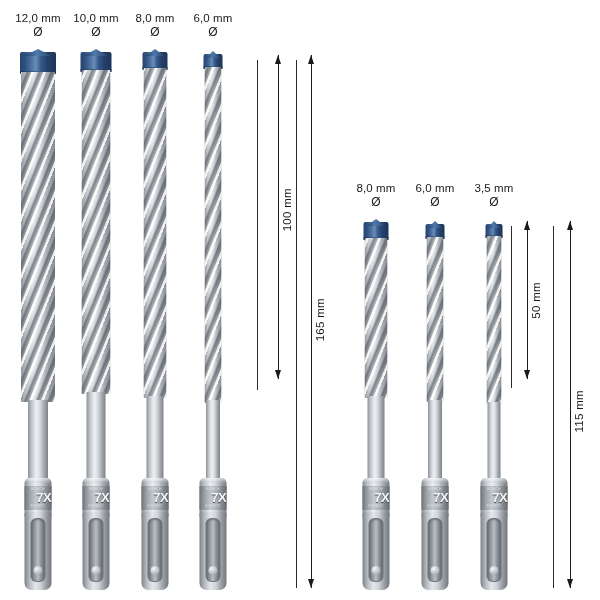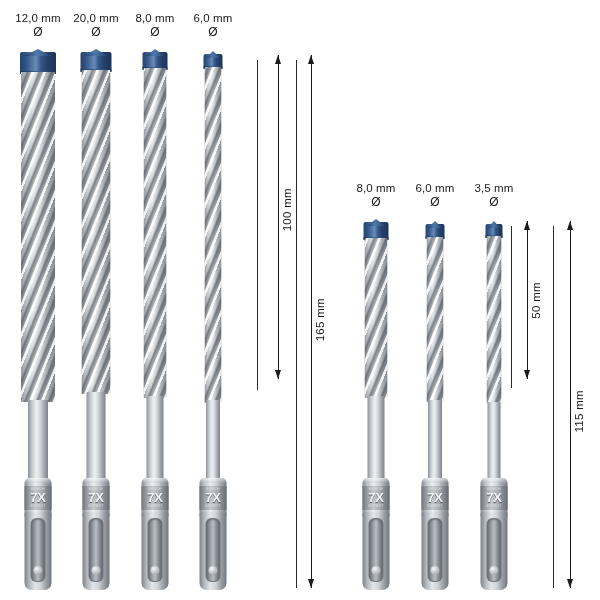--- a/index.html
+++ b/index.html
@@ -35,21 +35,21 @@
     background:linear-gradient(90deg,#858b91 0%,#bfc4ca 18%,#eceef1 40%,#d2d7dc 60%,#a0a6ac 80%,#767c82 100%);
     border-radius:5px 5px 2px 2px;}
   .bit .collar:before{content:"";position:absolute;left:0;right:0;top:0;height:5px;
     background:linear-gradient(180deg,rgba(255,255,255,.55),rgba(150,156,162,.15));border-radius:5px 5px 0 0;}
 
   .bit .brand{position:absolute;left:50%;transform:translateX(-50%);
     background:linear-gradient(90deg,#6e7478 0%,#9ea4a9 20%,#c3c8cc 42%,#aab0b5 62%,#848a8f 82%,#666c71 100%);
     text-align:center;color:#e8ebee;overflow:hidden;}
   .bit .brand .b1{display:block;font-size:3.4px;line-height:4px;letter-spacing:.3px;opacity:.85;margin-top:1px;}
   .bit .brand .b2{display:block;font-weight:bold;line-height:1;letter-spacing:-.3px;color:#f2f4f6;
-    text-shadow:0 1px 0 rgba(60,64,68,.8);}
+    text-shadow:0 1px 0 rgba(60,64,68,.8);text-align:right;}
   .bit .brand .b3{display:block;font-size:3.2px;line-height:4px;letter-spacing:.4px;opacity:.8;}
 
   .bit .shank{position:absolute;left:50%;transform:translateX(-50%);
     background:linear-gradient(90deg,#7c8288 0%,#b4b9be 18%,#e4e7ea 40%,#cfd3d8 60%,#9ba0a6 80%,#72787e 100%);
     border-radius:2px 2px 7px 7px;}
   .bit .slot{position:absolute;left:50%;transform:translateX(-50%);
     background:linear-gradient(90deg,#6d7379 0%,#9aa0a6 30%,#b9bfc4 50%,#8f959b 72%,#696f75 100%);
     border:1px solid rgba(110,116,122,.9);border-radius:6px;box-shadow:inset 0 1px 2px rgba(70,75,80,.55);}
   .bit .ball{position:absolute;left:50%;transform:translateX(-50%);border-radius:50%;
     background:radial-gradient(circle at 35% 30%,#f4f6f7,#b6bbc0 60%,#83898f);}
@@ -67,21 +67,21 @@
 </head>
 <body>
 
 <div id="stage">
 
   <div class="lbl" style="left:0px;top:12px;width:76px;">
     <span>12,0 mm</span>
     <span class="dia">Ø</span>
   </div>
   <div class="lbl" style="left:58px;top:12px;width:76px;">
-    <span>20,0 mm</span>
+    <span>10,0 mm</span>
     <span class="dia">Ø</span>
   </div>
   <div class="lbl" style="left:117px;top:12px;width:76px;">
     <span>8,0 mm</span>
     <span class="dia">Ø</span>
   </div>
   <div class="lbl" style="left:175px;top:12px;width:76px;">
     <span>6,0 mm</span>
     <span class="dia">Ø</span>
   </div>

